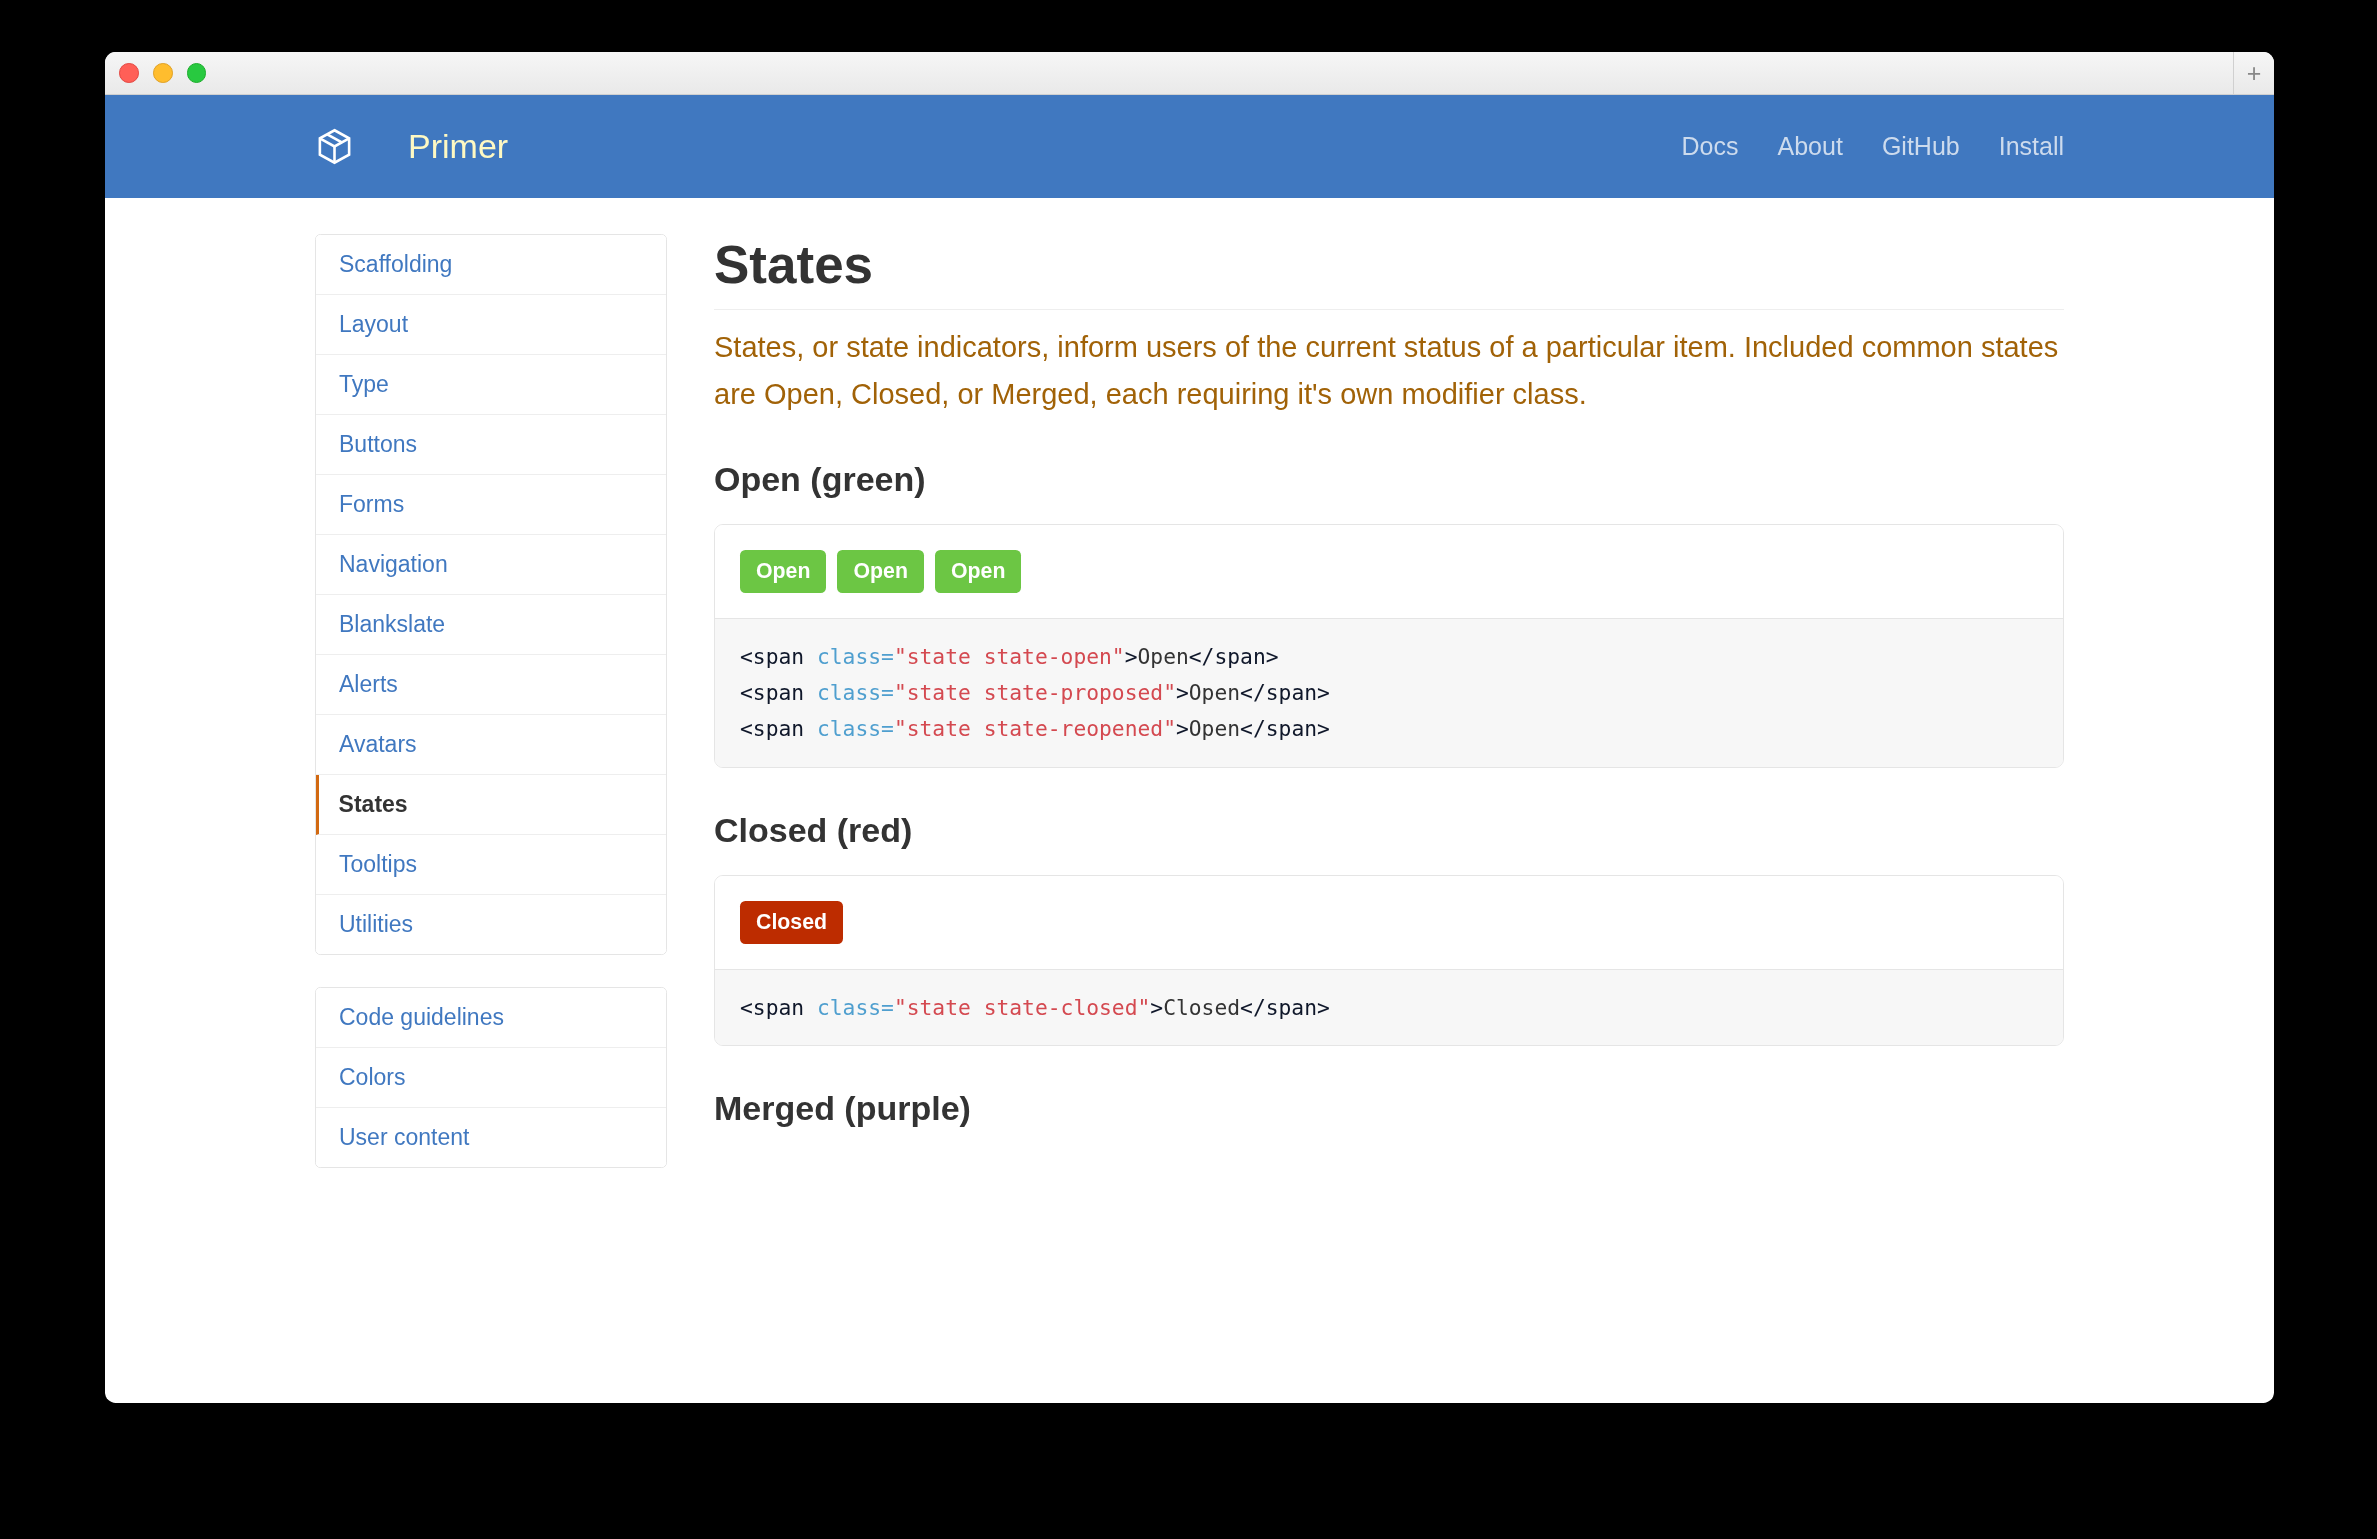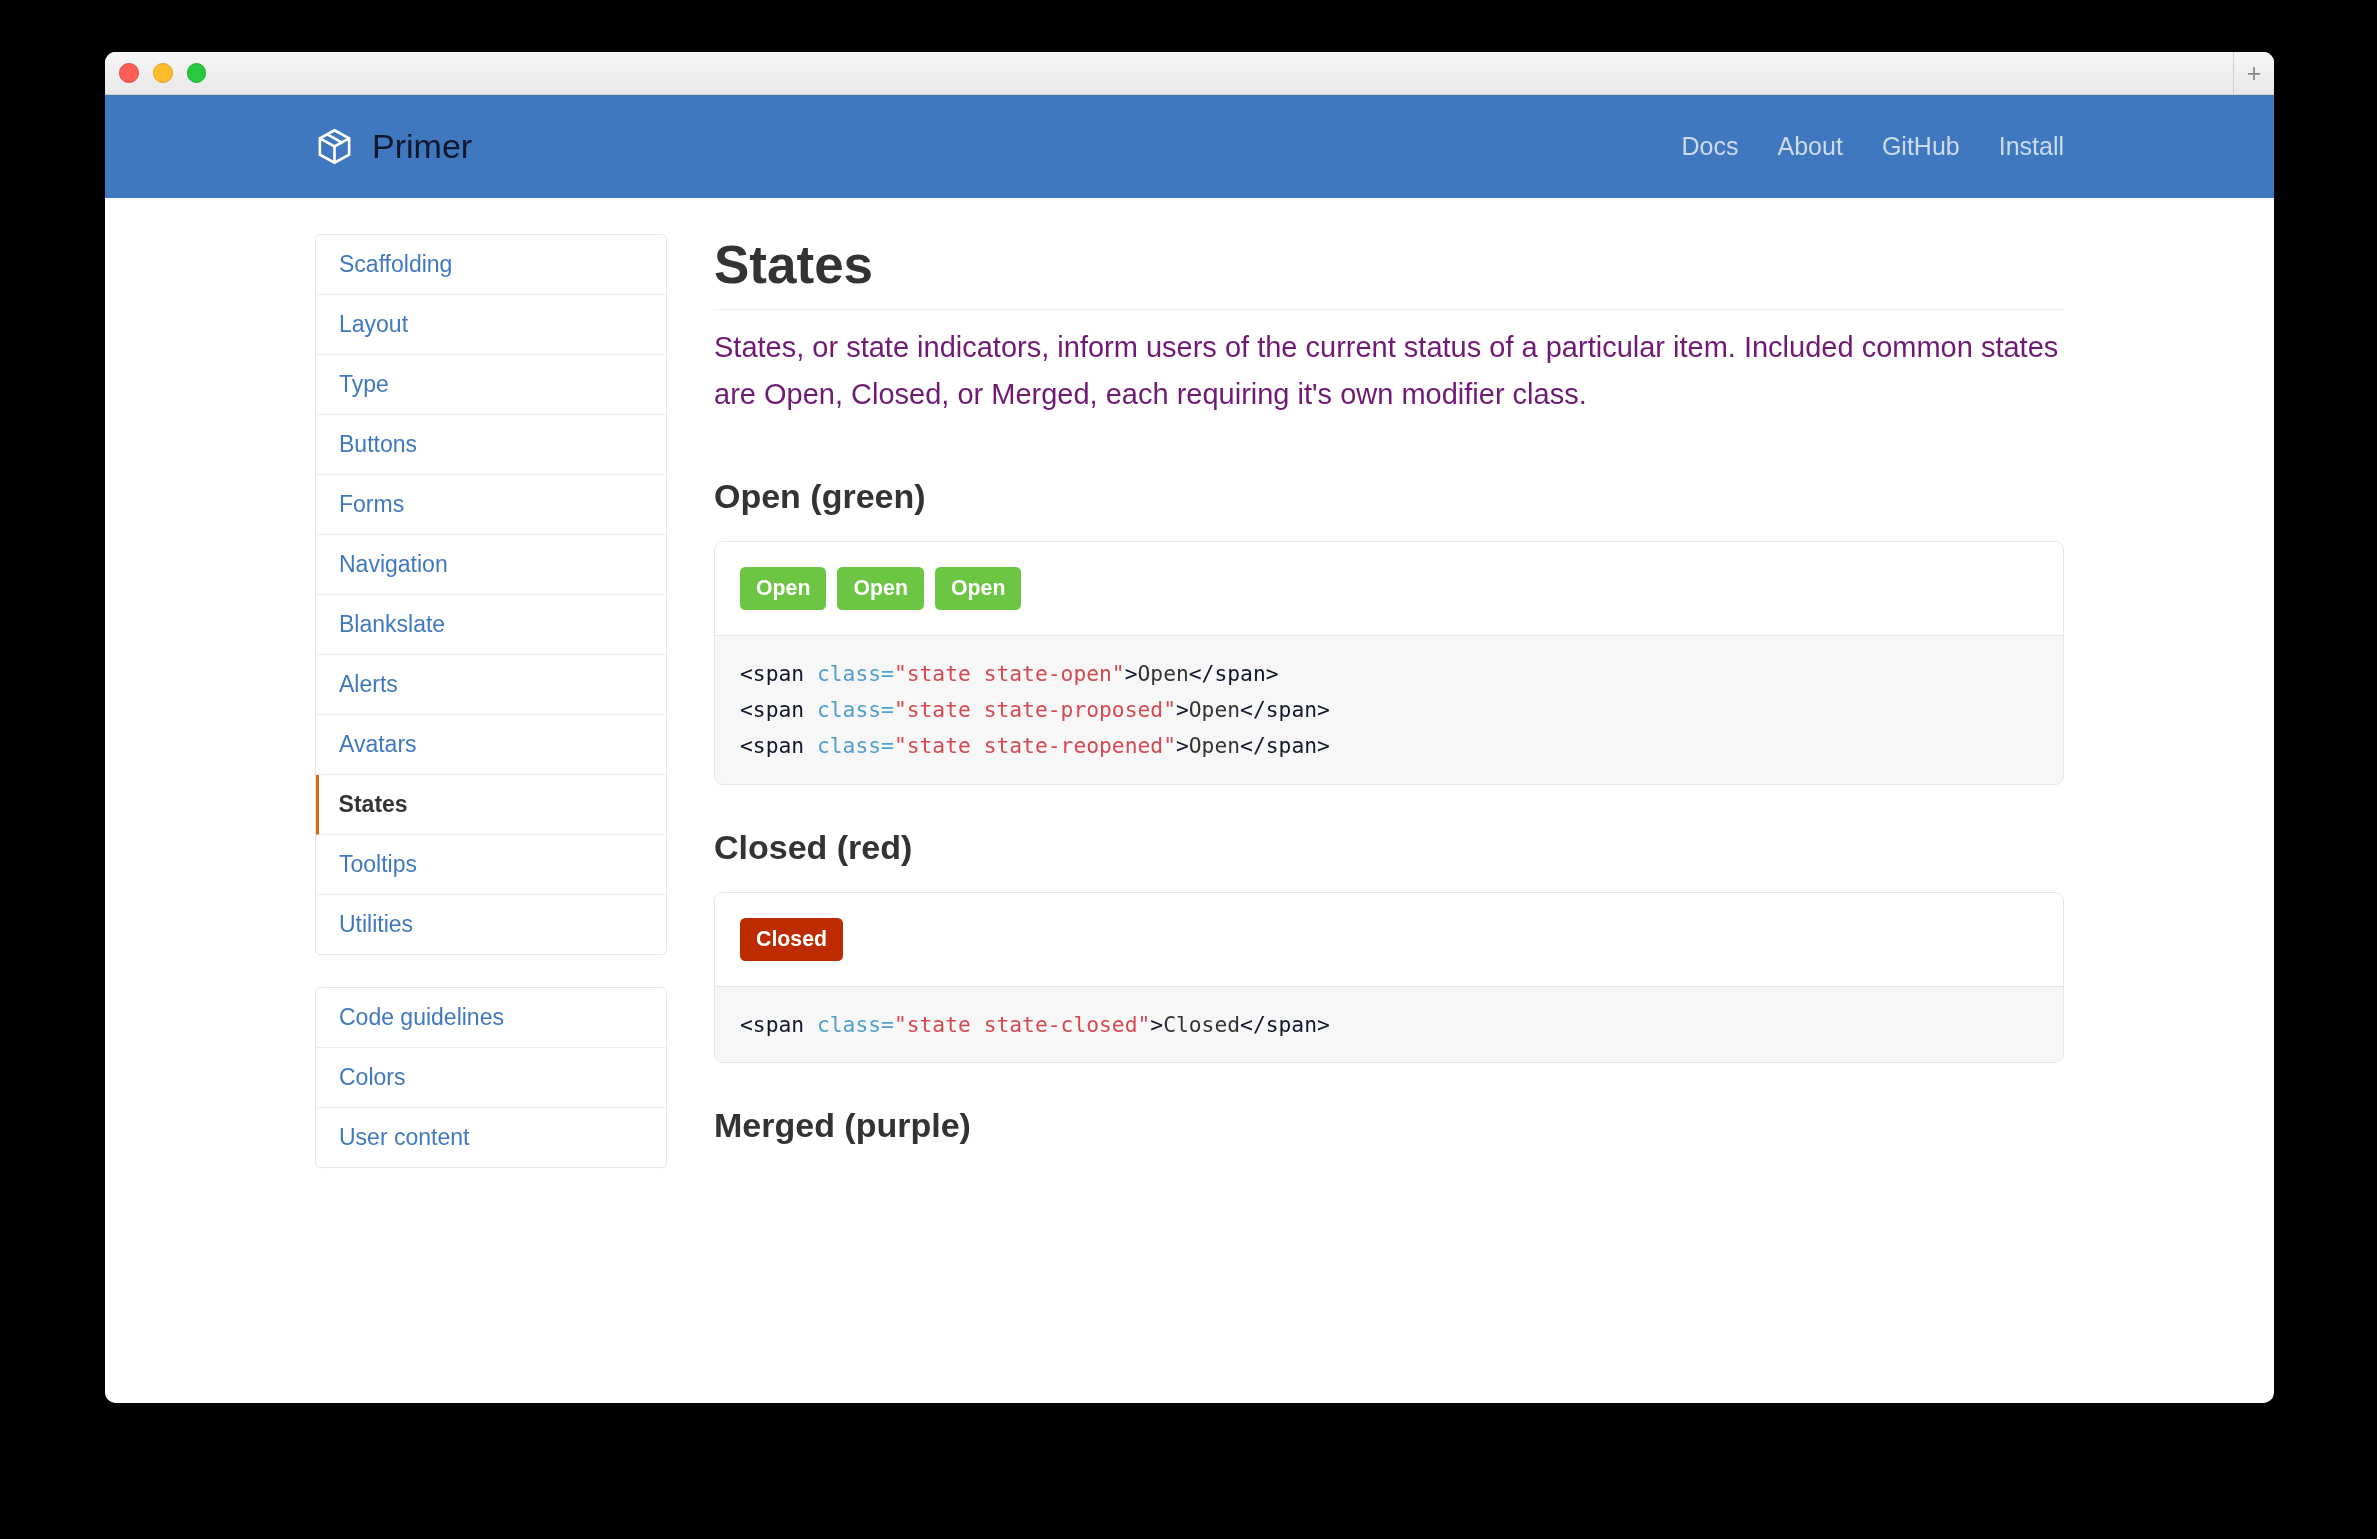--- a/index.html
+++ b/index.html
@@ -61,23 +61,24 @@
   display: flex;
   align-items: center;
   gap: 18px;
 }
 .brand-icon {
   width: 39px;
   height: 39px;
   color: #fff;
 }
 .brand-text {
-  color: #0f172a;
+  color: #fef9c3;
   font-size: 34px;
   font-weight: 400;
+  margin-left: 36px;
 }
 .nav {
   display: flex;
   gap: 39px;
 }
 .nav a {
   color: #cddbed;
   font-size: 25px;
   text-decoration: none;
 }
@@ -120,23 +121,23 @@
 h1 {
   font-size: 53px;
   font-weight: 700;
   color: #333;
   margin-bottom: 14.2px;
   padding-bottom: 14.2px;
   border-bottom: 0.9px solid #eee;
 }
 .lead {
   font-size: 29px;
-  color: #701a75;
+  color: #a16207;
   line-height: 1.6;
-  margin-bottom: 60px;
+  margin-bottom: 43px;
 }
 h2 {
   font-size: 34px;
   font-weight: 700;
   color: #333;
   margin-bottom: 25px;
   margin-top: 43px;
 }
 .example-box {
   border: 0.9px solid #e5e5e5;

